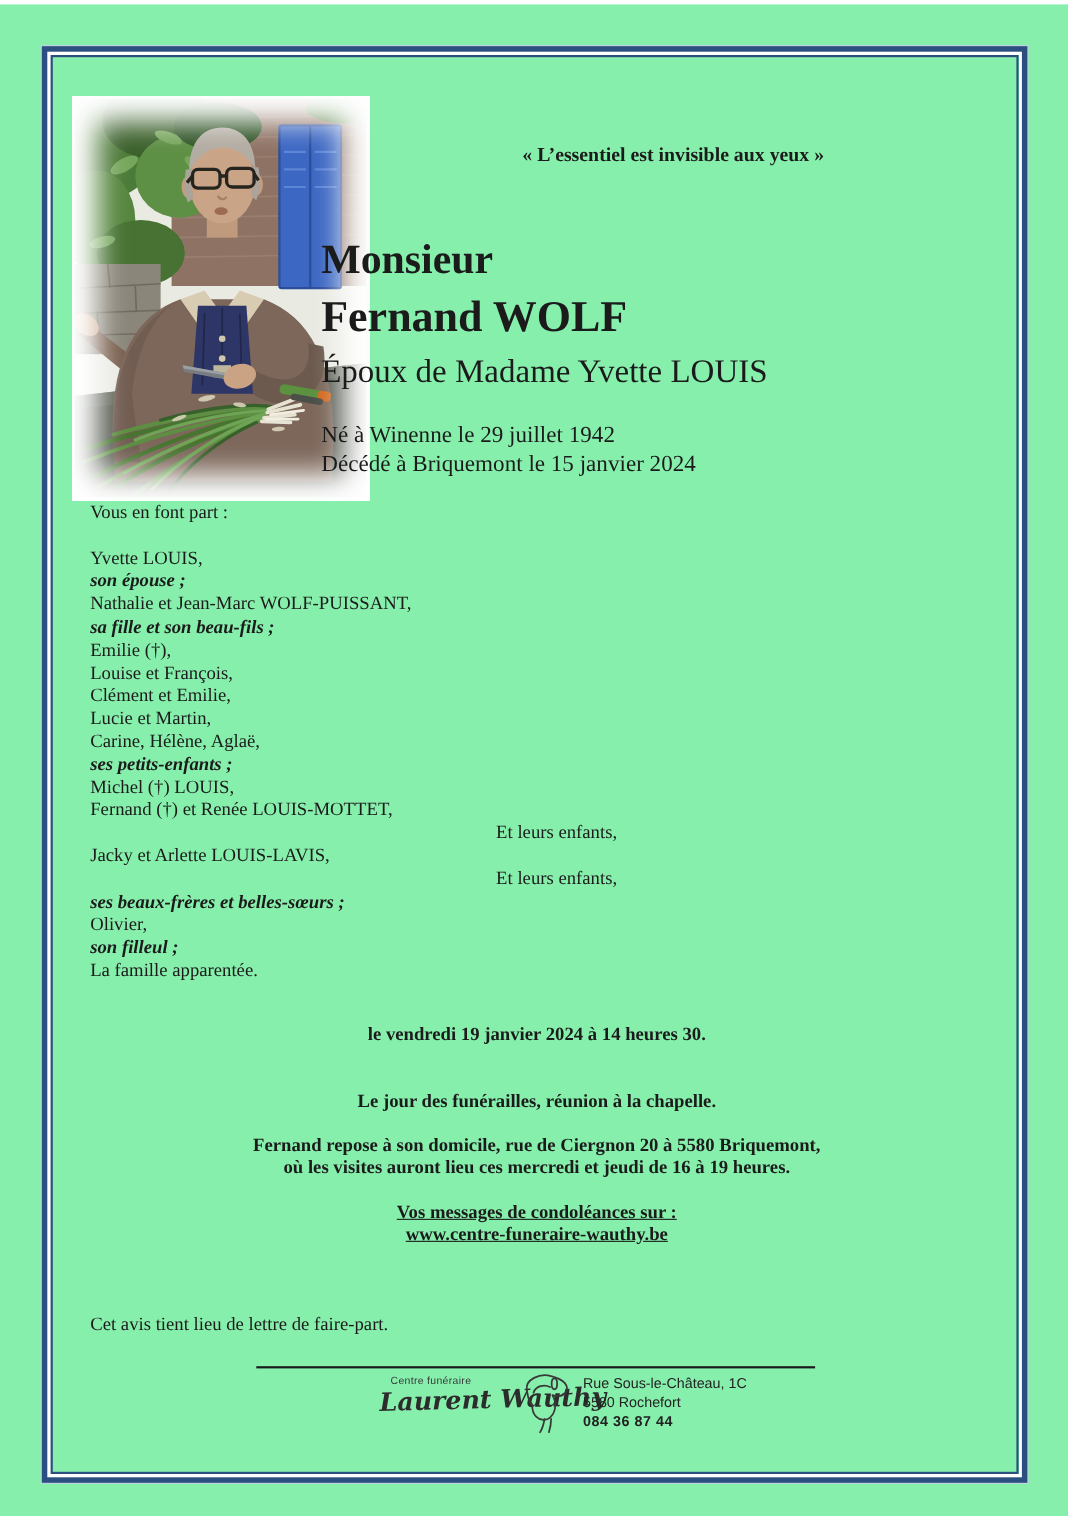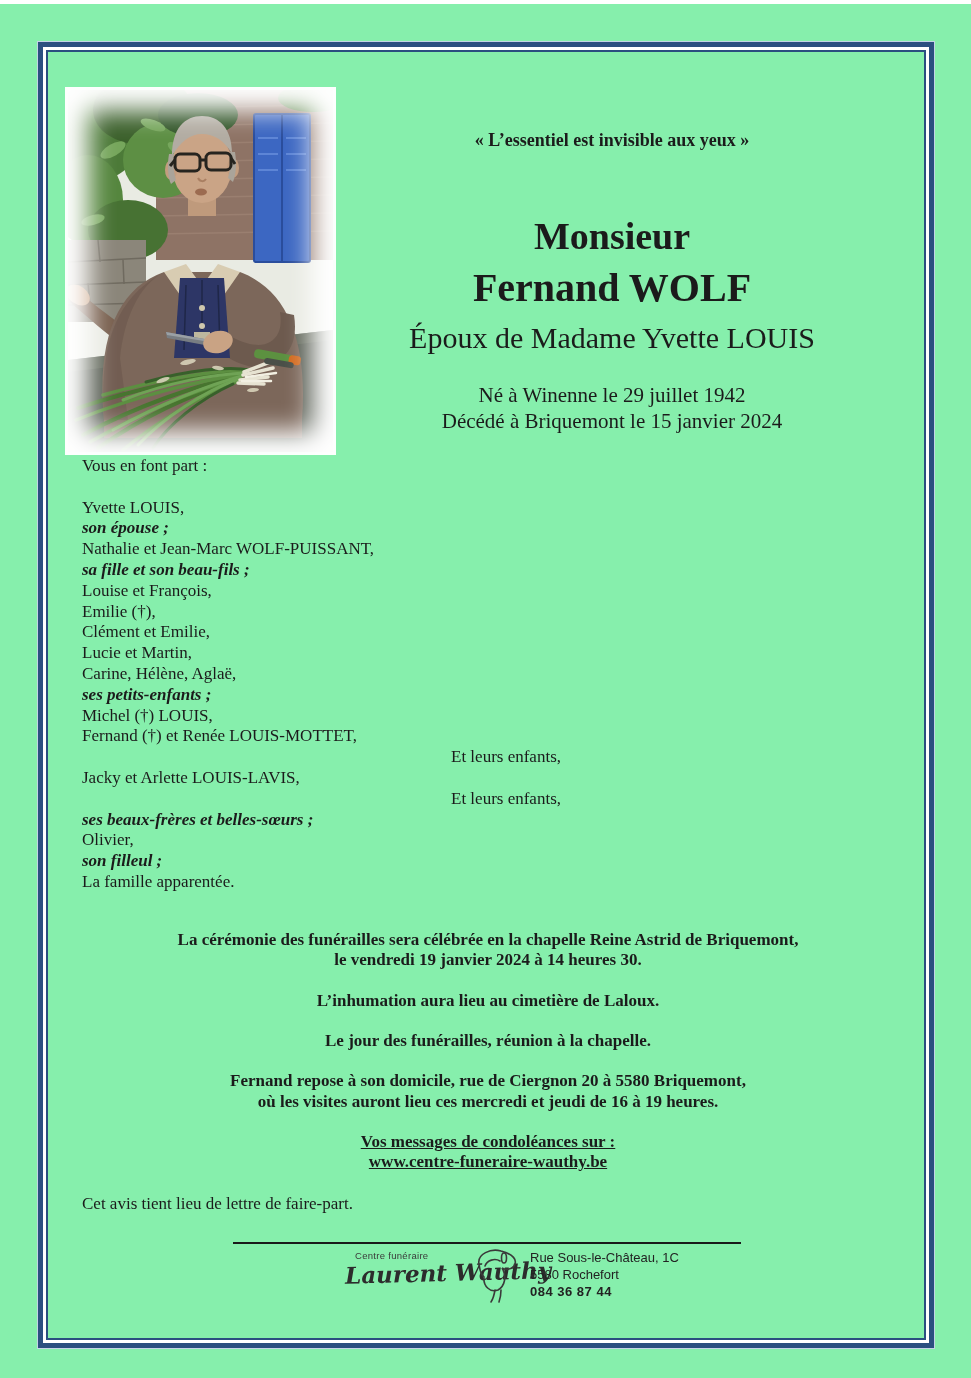--- a/index.html
+++ b/index.html
@@ -19,21 +19,21 @@
   
   .photo { position:absolute; left:68px; top:86px; width:265px; height:362px; }
   .photo svg { width:100%; height:100%; display:block; }
   .photo-feather { position:absolute; inset:-3px; box-shadow: inset 0 0 26px 24px #ffffff; }
   
   .quote {
     position:absolute; left:292px; top:126px; width:640px;
     text-align:center; font-weight:bold; font-size:18px;
   }
   
-  .header { position:absolute; left:292px; top:206px; width:640px; text-align:center; }
+  .header { position:absolute; left:292px; top:206px; width:640px; text-align:left; }
   .h-title  { font-size:38px; font-weight:bold; line-height:52px; }
   .h-name   { font-size:40px; font-weight:bold; line-height:52px; }
   .h-spouse { font-size:30px; line-height:36px; margin-top:6px; }
   .h-birth  { font-size:21px; line-height:26px; margin-top:26px; }
   .h-death  { font-size:21px; line-height:26px; }
   
   .family {
     position:absolute; left:82px; top:452px; width:812px;
     font-size:17px; line-height:20.8px;
   }
@@ -230,42 +230,40 @@
     <div class="h-death">Décédé à Briquemont le 15 janvier 2024</div>
   </div>
 
   <div class="family">
     <div>Vous en font part :</div>
     <div class="blank"></div>
     <div>Yvette LOUIS,</div>
     <div class="rel">son épouse ;</div>
     <div>Nathalie et Jean-Marc WOLF-PUISSANT,</div>
     <div class="rel">sa fille et son beau-fils ;</div>
+    <div>Emilie (†),</div>
     <div>Louise et François,</div>
-    <div>Emilie (†),</div>
     <div>Clément et Emilie,</div>
     <div>Lucie et Martin,</div>
     <div>Carine, Hélène, Aglaë,</div>
     <div class="rel">ses petits-enfants ;</div>
     <div>Michel (†) LOUIS,</div>
     <div>Fernand (†) et Renée LOUIS-MOTTET,</div>
     <div class="indent">Et leurs enfants,</div>
     <div>Jacky et Arlette LOUIS-LAVIS,</div>
     <div class="indent">Et leurs enfants,</div>
     <div class="rel">ses beaux-frères et belles-sœurs ;</div>
     <div>Olivier,</div>
     <div class="rel">son filleul ;</div>
     <div>La famille apparentée.</div>
   </div>
 
   <div class="ceremony">
-    <div>La cérémonie des funérailles sera célébrée en la chapelle Reine Astrid de Briquemont,</div>
     <div>le vendredi 19 janvier 2024 à 14 heures 30.</div>
     <div class="gap"></div>
-    <div>L’inhumation aura lieu au cimetière de Laloux.</div>
     <div class="gap"></div>
     <div>Le jour des funérailles, réunion à la chapelle.</div>
     <div class="gap"></div>
     <div>Fernand repose à son domicile, rue de Ciergnon 20 à 5580 Briquemont,</div>
     <div>où les visites auront lieu ces mercredi et jeudi de 16 à 19 heures.</div>
     <div class="gap"></div>
     <div class="underline">Vos messages de condoléances sur :</div>
     <div class="underline">www.centre-funeraire-wauthy.be</div>
   </div>
 

